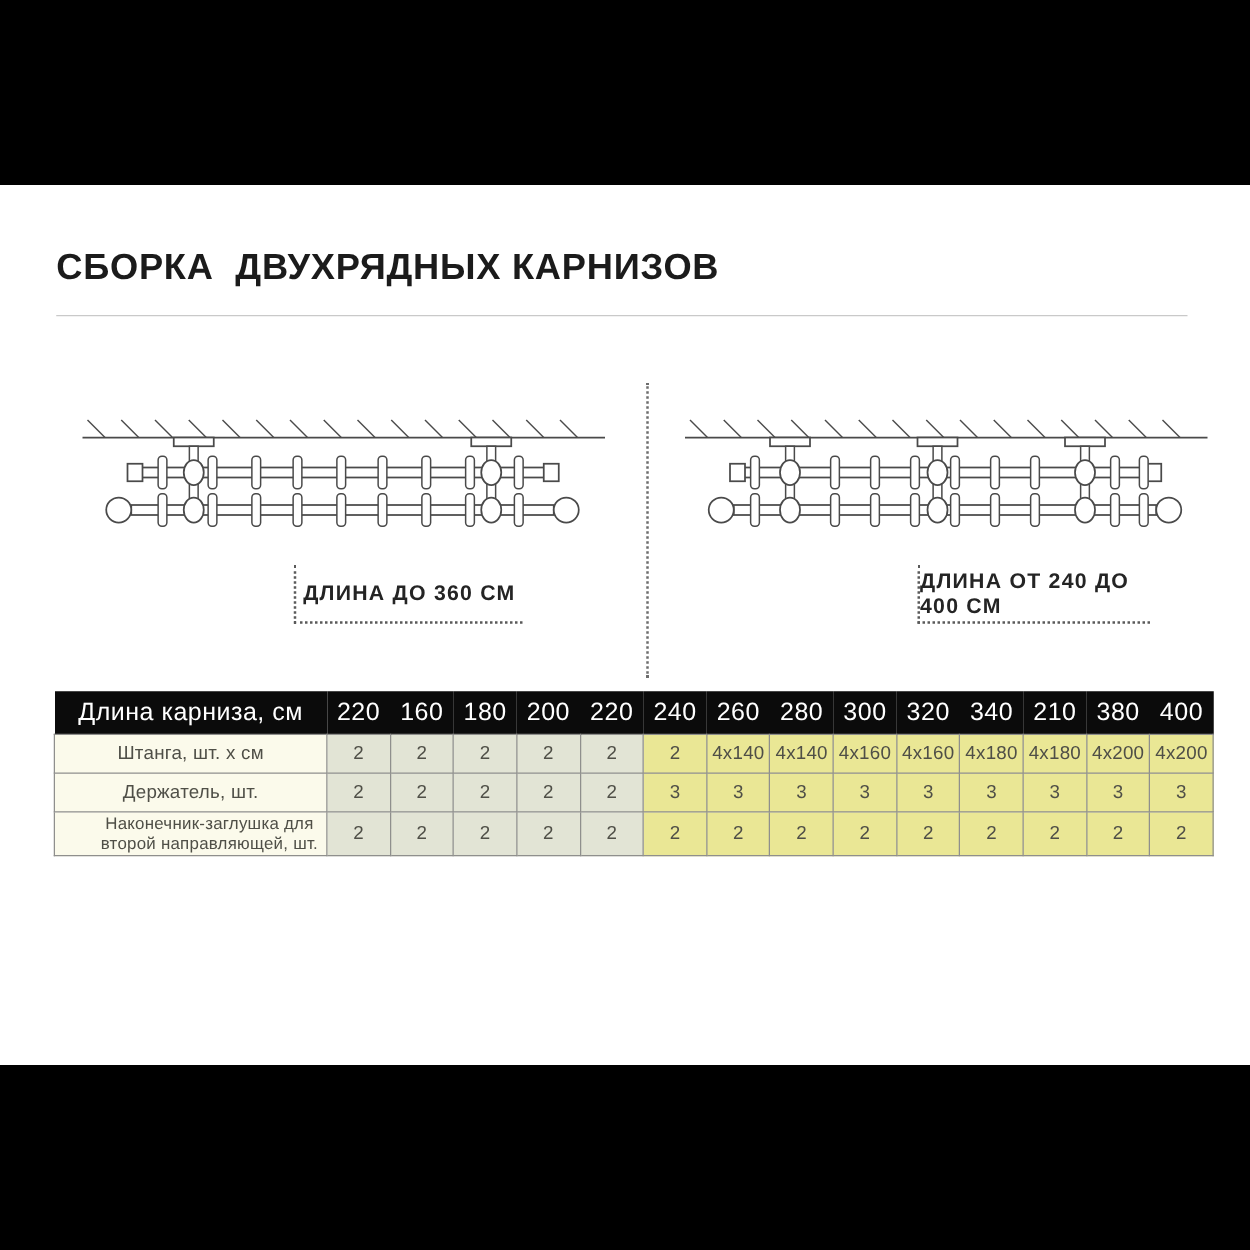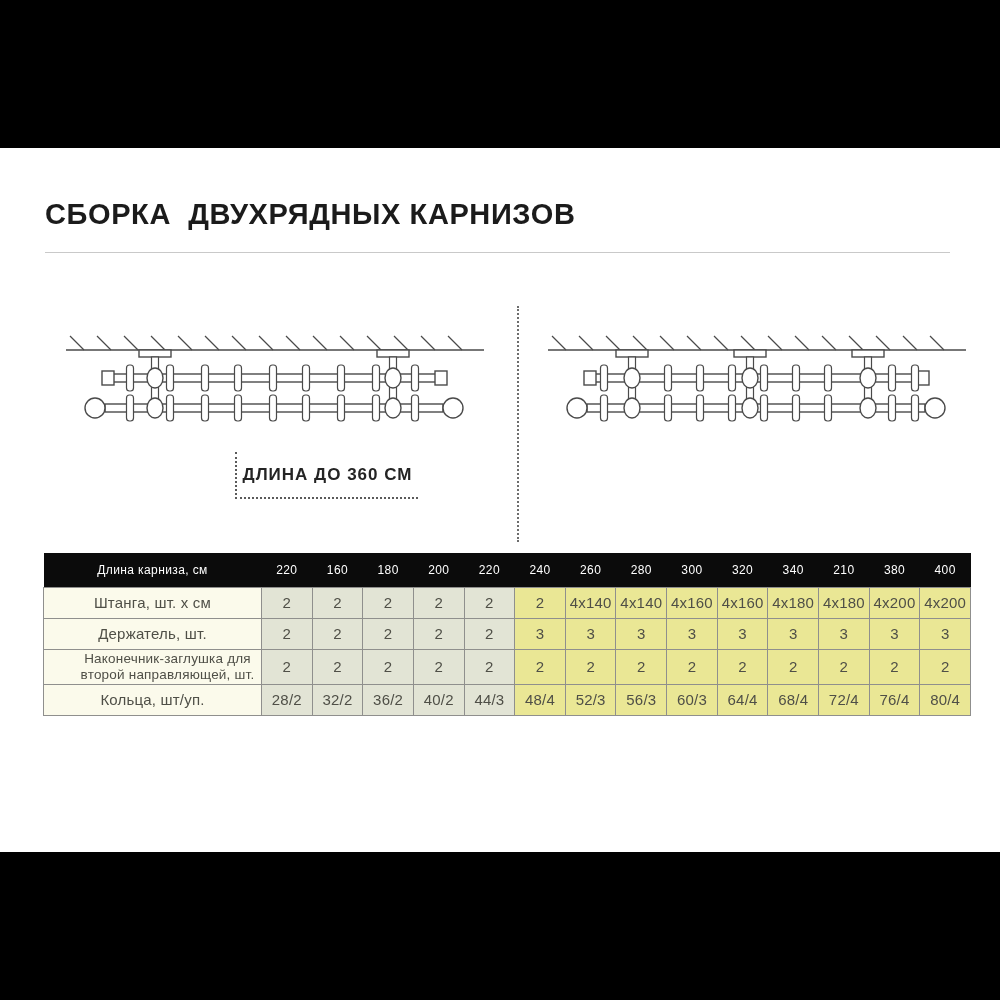--- a/index.html
+++ b/index.html
@@ -39,21 +39,21 @@
   .dim-label.left{left:235px;width:183px;}
   .dim-label.right{left:734px;width:186px;}
 
   table.components{
     position:absolute;left:43px;top:553px;width:928px;
     border-collapse:collapse;table-layout:fixed;
   }
   table.components col.label-col{width:218px;}
   table.components thead th{
     background:var(--header-bg,#0b0b0b);color:var(--header-text,#fff);
-    font-size:12px;font-weight:400;letter-spacing:.4px;
+    font-size:20px;font-weight:400;letter-spacing:.4px;
     height:34px;border:none;padding:0;
   }
   table.components tbody tr{height:31px;margin-top:16px;}
   table.components tbody th,
   table.components tbody td{
     border:1px solid var(--border,#8f8f8d);
     font-size:15px;font-weight:400;color:var(--cell-text,#4f4f47);
     text-align:center;vertical-align:middle;padding:1px 2px;
     line-height:1.2;letter-spacing:.2px;
   }
@@ -180,20 +180,23 @@
       <rect x="324.5" y="79" width="7" height="13" fill="#fff" stroke="#4a4a4a" stroke-width="1.2"></rect>
       <ellipse cx="328" cy="70" rx="8" ry="10" fill="#fff" stroke="#4a4a4a" stroke-width="1.4"></ellipse>
       <ellipse cx="328" cy="100" rx="8" ry="10" fill="#fff" stroke="#4a4a4a" stroke-width="1.4"></ellipse>
     </svg>
 
   <div class="diagram-split"></div>
 
   <div class="dim-label left">
     <span>ДЛИНА ДО 360 СМ</span>
   </div>
+  <div class="dim-label right">
+    <span>ДЛИНА ОТ 240 ДО 400 СМ</span>
+  </div>
 
   <table class="components">
     <colgroup>
         <col class="label-col">
       </colgroup>
     <thead>
         <tr>
           <th>Длина карниза, см</th>
           <th>220</th>
           <th>160</th>
@@ -256,34 +259,17 @@
           <td class="c-long">2</td>
           <td class="c-long">2</td>
           <td class="c-long">2</td>
           <td class="c-long">2</td>
           <td class="c-long">2</td>
           <td class="c-long">2</td>
           <td class="c-long">2</td>
           <td class="c-long">2</td>
           <td class="c-long">2</td>
         </tr>
-        <tr>
-          <th>Кольца, шт/уп.</th>
-          <td class="c-short">28/2</td>
-          <td class="c-short">32/2</td>
-          <td class="c-short">36/2</td>
-          <td class="c-short">40/2</td>
-          <td class="c-short">44/3</td>
-          <td class="c-long">48/4</td>
-          <td class="c-long">52/3</td>
-          <td class="c-long">56/3</td>
-          <td class="c-long">60/3</td>
-          <td class="c-long">64/4</td>
-          <td class="c-long">68/4</td>
-          <td class="c-long">72/4</td>
-          <td class="c-long">76/4</td>
-          <td class="c-long">80/4</td>
-        </tr>
       </tbody>
   </table>
 
   <div class="bar bottom"></div>
 </div>
 
 </body></html>

